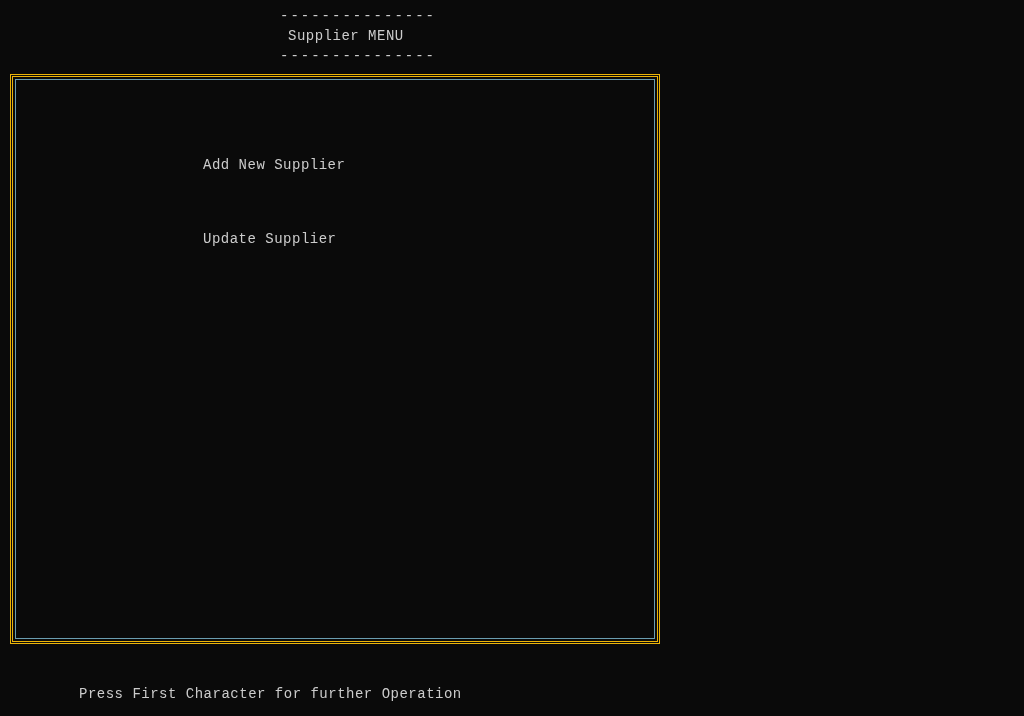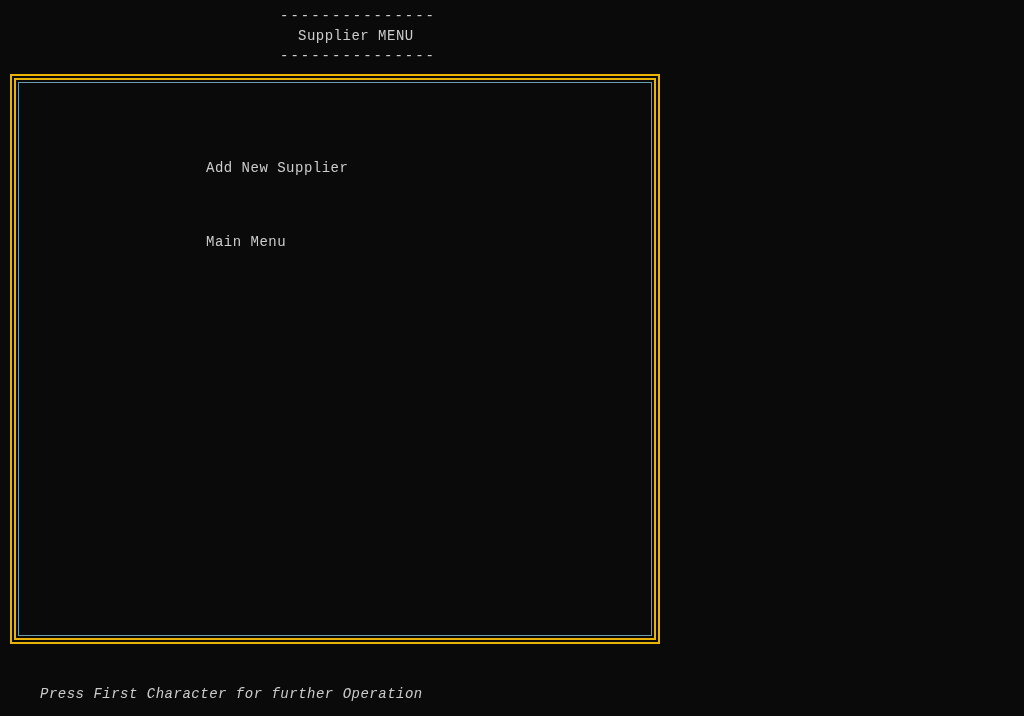--- a/index.html
+++ b/index.html
@@ -23,24 +23,23 @@
       padding-top: 8px;
     }
     .dashes {
       color: #cccccc;
       letter-spacing: 2px;
     }
     .title {
       color: #cccccc;
       padding: 4px 0;
       padding-left: 8px;
-      margin-left: 10px;
     }
     .menu-box {
-      border: 6px solid #eab308;
+      border: 3px solid #eab308;
       border-style: double;
       width: 650px;
       height: 570px;
       margin-left: 10px;
       margin-top: 10px;
       position: relative;
     }
     .menu-box::before {
       content: '';
       position: absolute;
@@ -54,35 +53,34 @@
     .menu-items {
       padding-top: 80px;
       padding-left: 190px;
     }
     .menu-item {
       color: #cccccc;
       margin-bottom: 58px;
       cursor: pointer;
     }
     .footer {
-      padding-left: 40px;
+      padding-left: 79px;
       padding-top: 42px;
       color: #cccccc;
-      font-style: italic;
     }
   </style>
 </head>
 <body>
 
 <div class="header">
   <div class="dashes">---------------</div>
   <div class="title">Supplier MENU</div>
   <div class="dashes">---------------</div>
 </div>
 
 <div class="menu-box">
   <div class="menu-items">
     <div class="menu-item">Add New Supplier</div>
-    <div class="menu-item">Main Menu</div>
+    <div class="menu-item">Update Supplier</div>
   </div>
 </div>
 
 <div class="footer">Press First Character for further Operation</div>
 
 </body></html>

